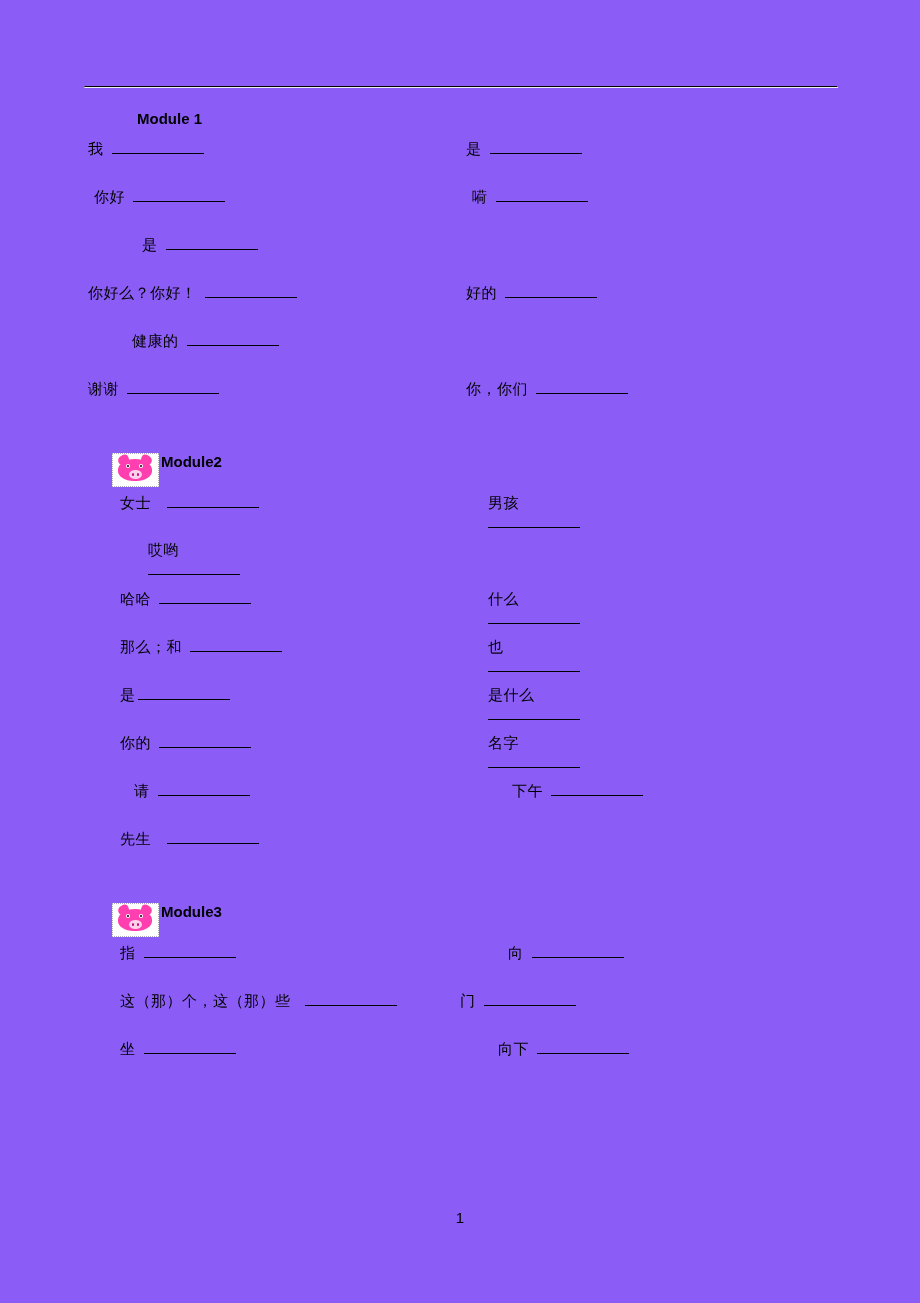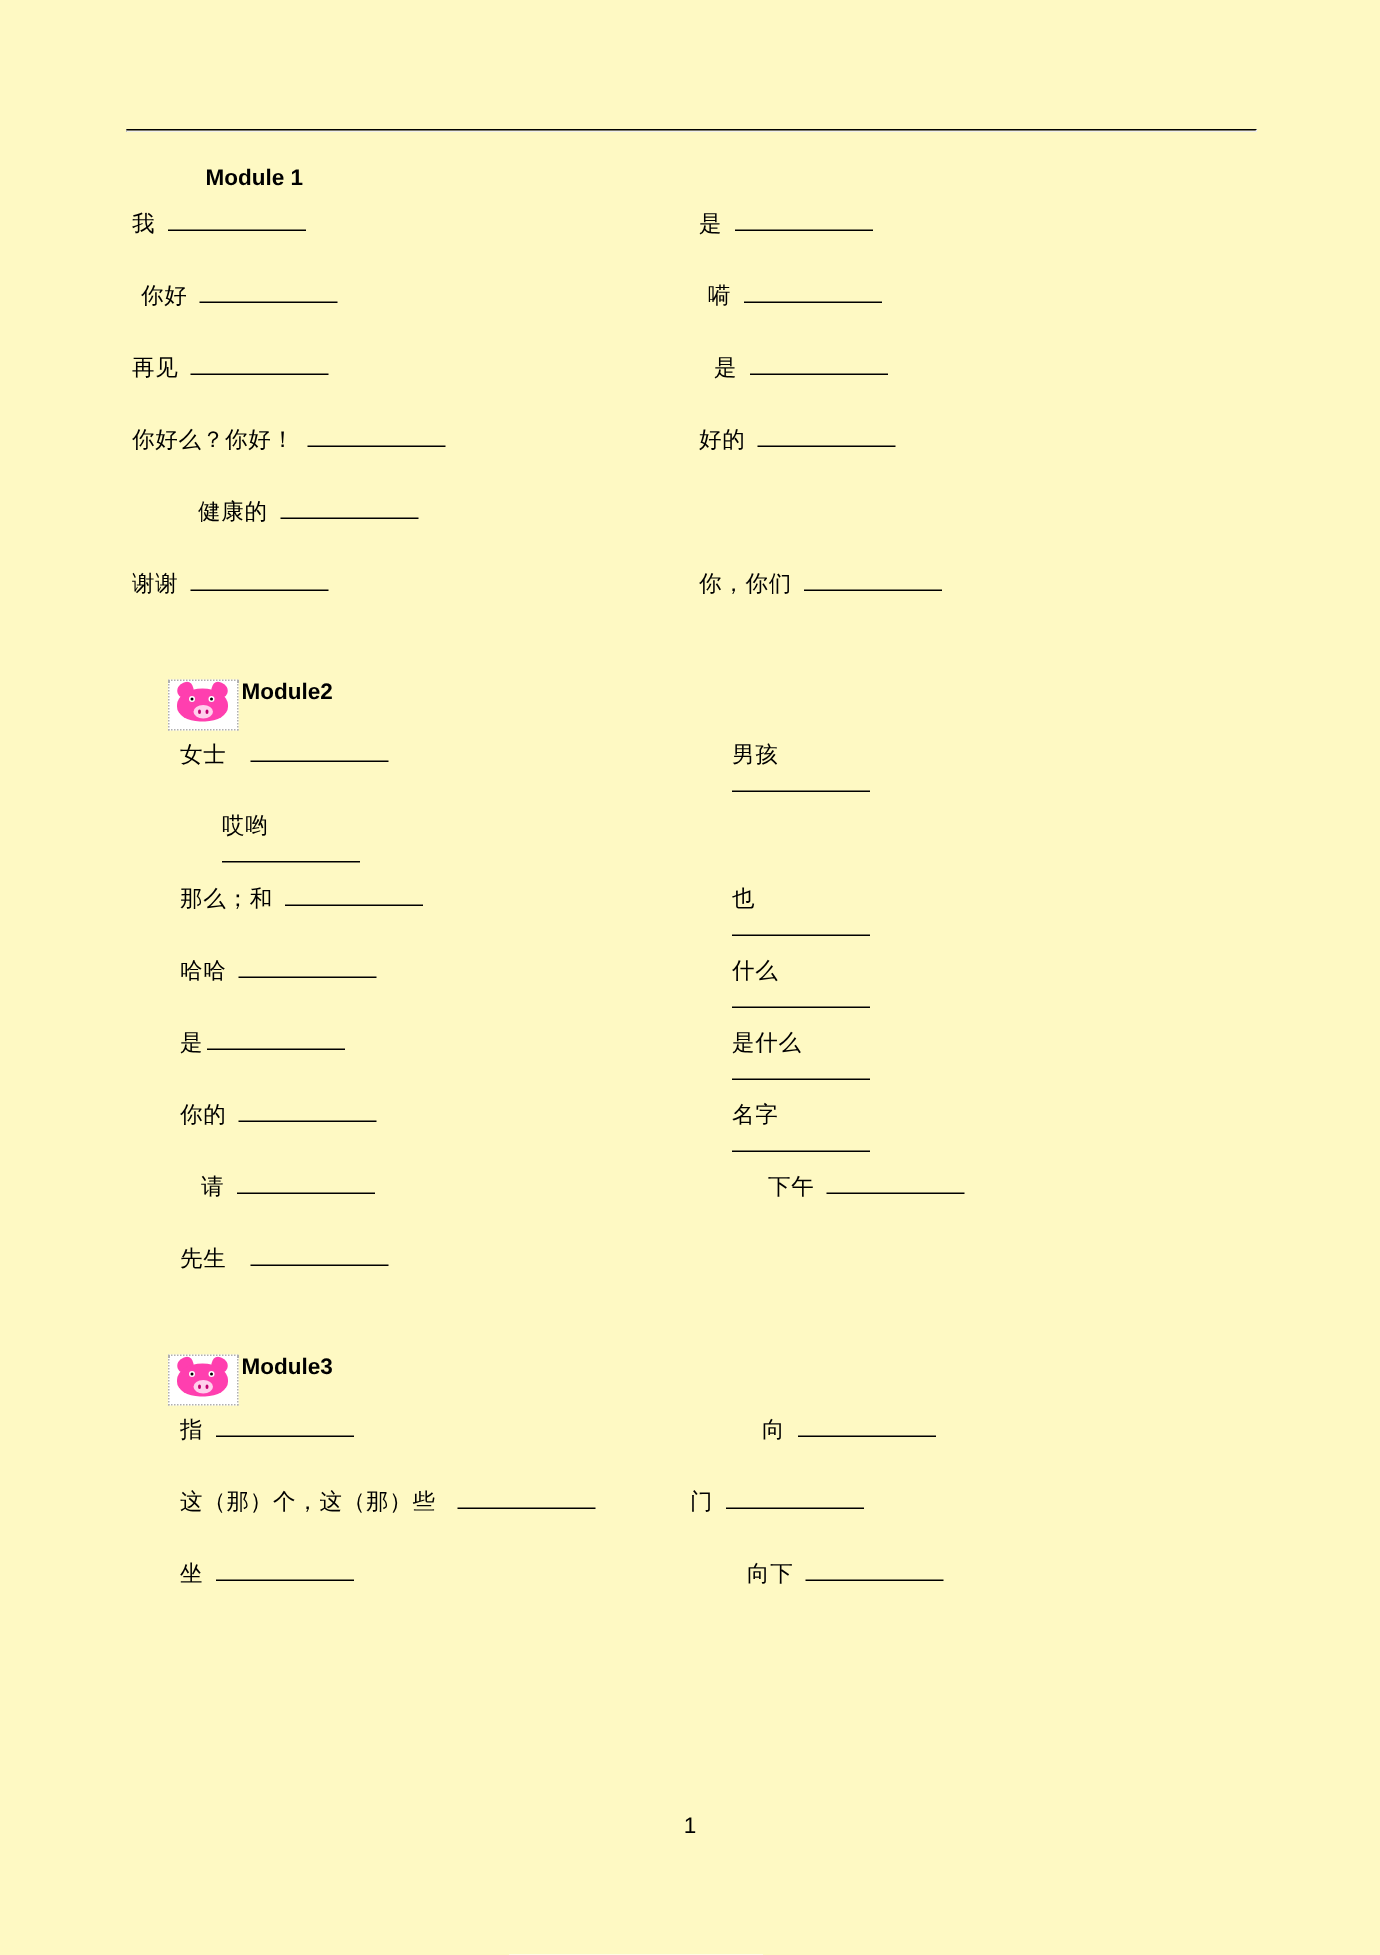--- a/index.html
+++ b/index.html
@@ -9,21 +9,21 @@
   }
   body {
     font-family: "Liberation Serif", serif;
     color: #000000;
   }
   .page {
     position: relative;
     width: 920px;
     height: 1303px;
     margin: 0 auto;
-    background: #fef9c3;
+    background: #8b5cf6;
     overflow: hidden;
   }
   .content {
     position: absolute;
     left: 84px;
     top: 86px;
     width: 752px;
   }
   .top-rule {
     border-top: 1px solid #000000;
@@ -236,24 +236,20 @@
           <span class="cn">你好</span>
           <span class="blank b-std"></span>
         </div>
         <div class="cell right pad-left-48">
           <span class="cn">嗬</span>
           <span class="blank b-std"></span>
         </div>
       </div>
 
       <div class="row">
-        <div class="cell left pad-left-4">
-          <span class="cn">再见</span>
-          <span class="blank b-std"></span>
-        </div>
         <div class="cell right pad-left-58">
           <span class="cn">是</span>
           <span class="blank b-std"></span>
         </div>
       </div>
 
       <div class="row">
         <div class="cell left pad-left-4">
           <span class="cn">你好么？你好！</span>
           <span class="blank b-std"></span>
@@ -315,36 +311,36 @@
 
       <div class="row">
         <div class="cell right pad-left-30">
           <span class="cn">哎哟</span>
           <span class="blank b-std" style="margin-left:2px"></span>
         </div>
       </div>
 
       <div class="row">
         <div class="cell left pad-left-4">
+          <span class="cn">哈哈</span>
+          <span class="blank b-std"></span>
+        </div>
+        <div class="cell right pad-left-30">
+          <span class="cn">什么</span>
+          <span class="blank b-std"></span>
+        </div>
+      </div>
+
+      <div class="row">
+        <div class="cell left pad-left-4">
           <span class="cn">那么；和</span>
           <span class="blank b-std"></span>
         </div>
         <div class="cell right pad-left-30">
           <span class="cn">也</span>
-          <span class="blank b-std"></span>
-        </div>
-      </div>
-
-      <div class="row">
-        <div class="cell left pad-left-4">
-          <span class="cn">哈哈</span>
-          <span class="blank b-std"></span>
-        </div>
-        <div class="cell right pad-left-30">
-          <span class="cn">什么</span>
           <span class="blank b-std"></span>
         </div>
       </div>
 
       <div class="row">
         <div class="cell left pad-left-4">
           <span class="cn">是</span>
           <span class="blank b-std" style="margin-left:2px"></span>
         </div>
         <div class="cell right pad-left-30">

